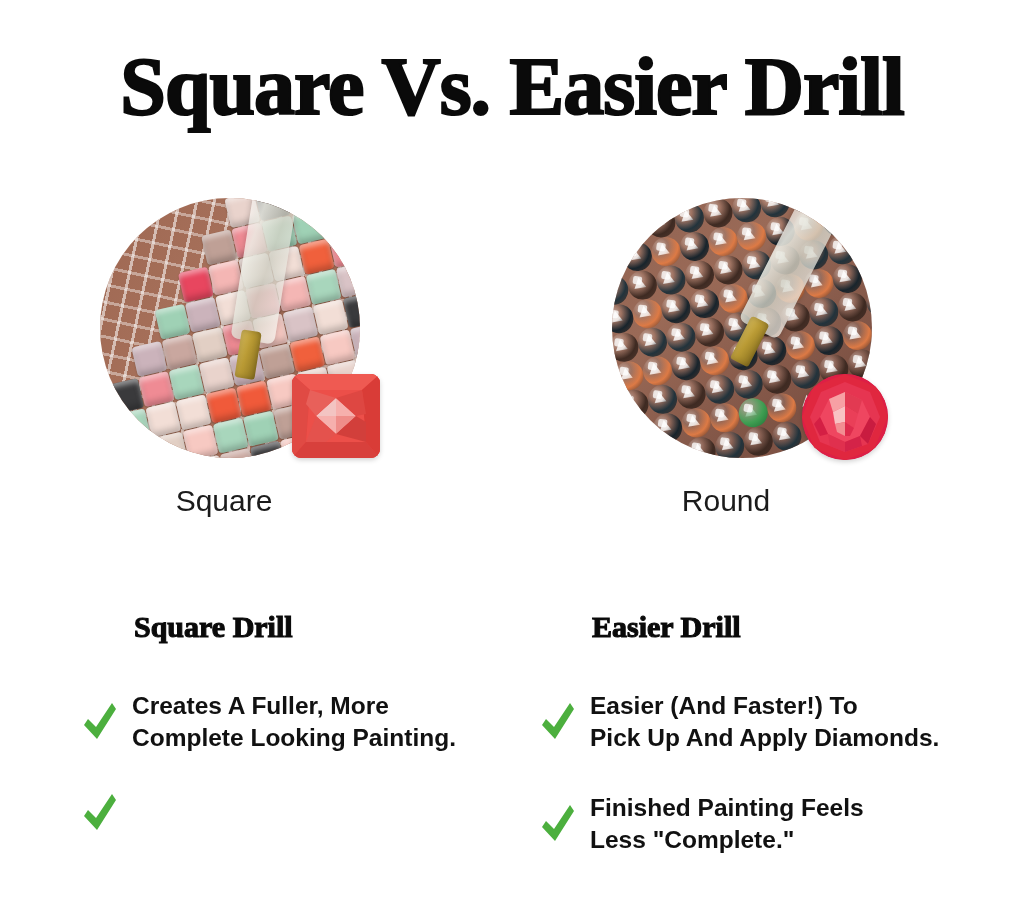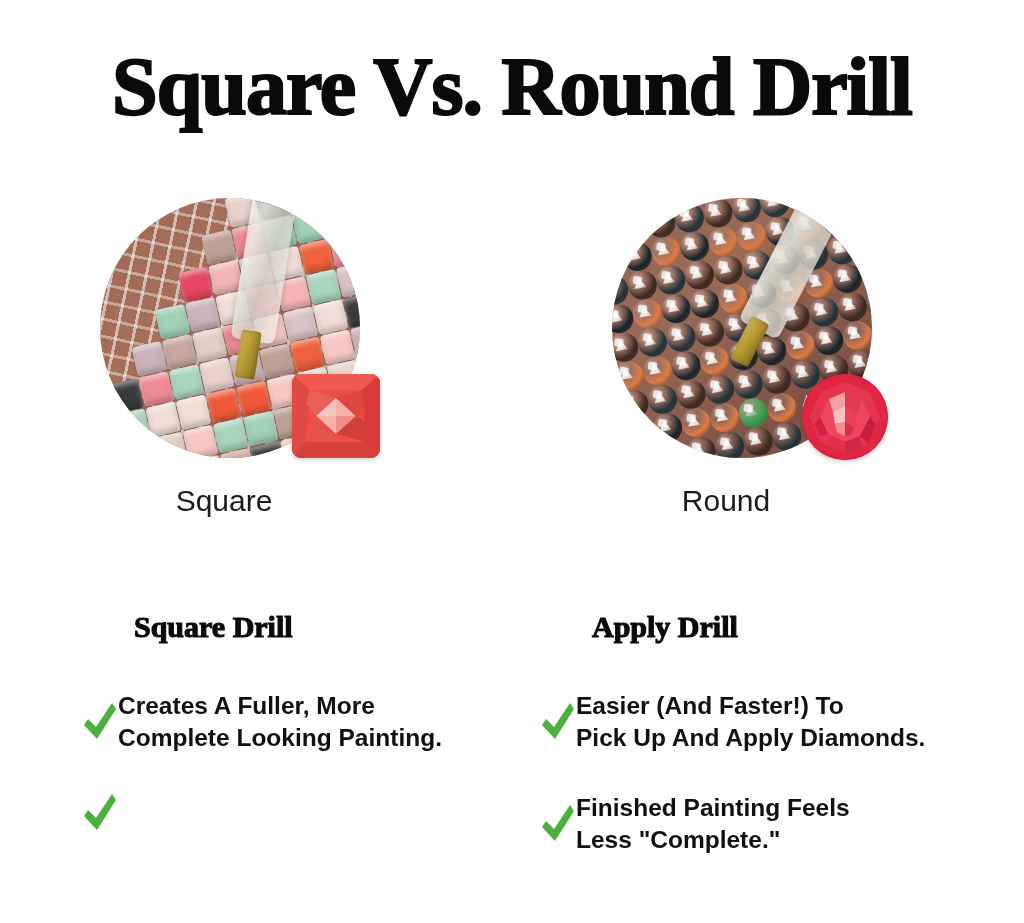--- a/index.html
+++ b/index.html
@@ -238,21 +238,21 @@
     -webkit-text-stroke: 1.1px #0a0a0a;
     white-space: nowrap;
   }
 
   .benefit-item {
     position: absolute;
     left: -52px;
     width: 480px;
     display: flex;
     align-items: center;
-    gap: 0;
+    gap: 14px;
   }
   .benefit-item.item-1 { top: 90px; }
   .benefit-item.item-2 { top: 192px; }
 
   .check-icon {
     flex: 0 0 auto;
     width: 36px;
     height: 42px;
     display: block;
   }
@@ -261,21 +261,21 @@
     font-weight: bold;
     font-size: 24.5px;
     line-height: 32px;
     color: #111111;
     white-space: pre-line;
   }
 </style>
 </head>
 <body>
 
-<div id="infographic-title">Square Vs. Round Drill</div>
+<div id="infographic-title">Square Vs. Easier Drill</div>
 
 <div id="comparison-row">
 
   <div class="compare-col right">
 
     <div class="photo-wrap">
       <div class="photo-circle">
         <div class="canvas-round"></div>
         <div class="arrow-field" id="round-arrows">
             <div class="arrow-mark" style="left: 66px; top: 8px;"></div>
@@ -609,21 +609,21 @@
     </div>
 
     <div class="benefit-item item-2">
       <svg class="check-icon" viewBox="0 0 36 42">
         <path d="M2 24 L6 18 L14 26 L30 2 L34 8 L15 38 Z" fill="#4CAF3E"></path>
       </svg>
     </div>
   </div>
 
   <div class="benefit-col right">
-    <div class="benefit-heading">Apply Drill</div>
+    <div class="benefit-heading">Easier Drill</div>
 
     <div class="benefit-item item-2">
       <svg class="check-icon" viewBox="0 0 36 42">
         <path d="M2 24 L6 18 L14 26 L30 2 L34 8 L15 38 Z" fill="#4CAF3E"></path>
       </svg>
       <div class="benefit-text">Finished Painting Feels
 Less "Complete."</div>
     </div>
 
     <div class="benefit-item item-1">

